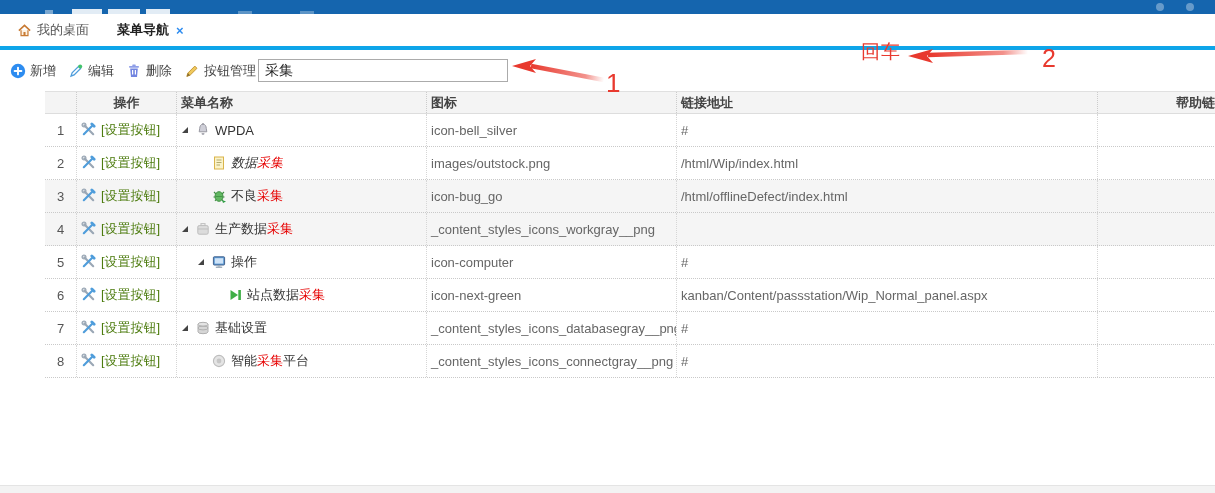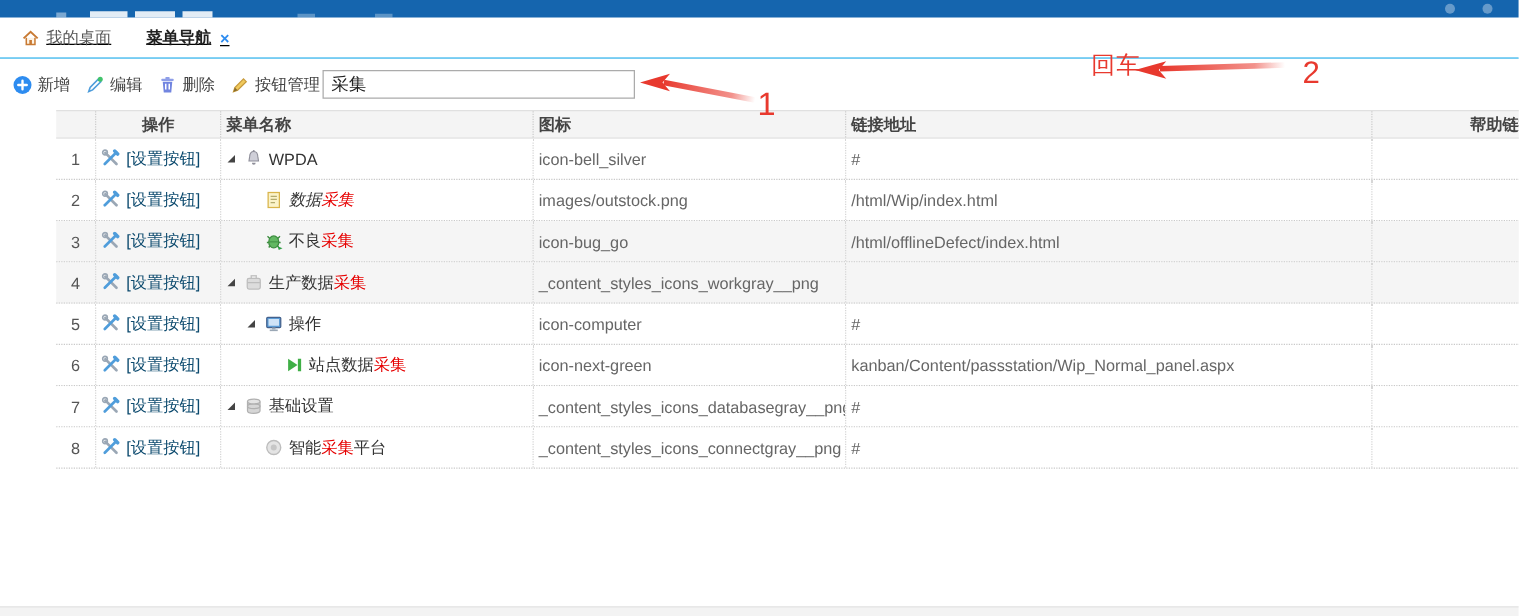--- a/index.html
+++ b/index.html
@@ -6,22 +6,22 @@
   body{
     width:1215px;height:493px;position:relative;overflow:hidden;
     background:#fff;font-family:"Liberation Sans","DejaVu Sans",sans-serif;
     -webkit-font-smoothing:antialiased;
   }
   
   .topbar{height:14px;background:#1565ae;position:relative;}
   .logo-frag{position:absolute;bottom:0;background:rgba(255,255,255,.88);}
   .topbar-dot{position:absolute;border-radius:50%;background:rgba(255,255,255,.35);}
   
-  .tabbar{height:32px;border-bottom:1px solid #0ea5e9;background:#fff;
-    display:flex;align-items:center;padding-left:17px;gap:28px;text-decoration:underline;}
+  .tabbar{height:32px;border-bottom:4px solid #0ea5e9;background:#fff;
+    display:flex;align-items:center;padding-left:17px;gap:28px;}
   .tab{display:flex;align-items:center;gap:5px;font-size:13px;color:#555;cursor:pointer;}
   .tab .ticon{width:15px;height:15px;display:inline-flex;}
   .tab.active .tlabel{color:#222;font-weight:bold;}
   .tab .close{color:#2d8cf0;font-size:13px;margin-left:2px;font-weight:bold;}
   
   .toolbar{height:41px;position:relative;display:flex;align-items:center;
     padding-left:10px;gap:12px;background:#fff;}
   .tbtn{display:flex;align-items:center;gap:4px;font-size:13px;color:#444;cursor:pointer;white-space:nowrap;}
   .tbtn .icon{width:16px;height:16px;display:inline-flex;}
   .search-input{position:absolute;left:258px;top:9px;box-sizing:border-box;
@@ -38,29 +38,29 @@
   .hcell.right{justify-content:flex-end;padding-right:6px;text-align:right;}
   .hcell.last{border-right:none;}
   .grow{display:flex;height:33px;box-sizing:border-box;border-bottom:1px dotted #c9c9c9;
     font-size:13px;color:#555;background:#fff;}
   .grow.shaded{background:#f5f5f5;}
   .cell{box-sizing:border-box;height:100%;display:flex;align-items:center;
     padding:0 4px;border-right:1px dotted #d6d6d6;overflow:hidden;white-space:nowrap;}
   .cell.center{justify-content:center;}
   .cell.last{border-right:none;}
   .cell .icon{width:16px;height:16px;display:inline-flex;flex:none;}
-  .op-label{margin-left:4px;color:#0c4a6e;cursor:pointer;}
+  .op-label{margin-left:4px;color:#4d7c0f;cursor:pointer;}
   .tri{width:12px;height:12px;display:inline-flex;align-items:center;flex:none;margin-right:2px;cursor:pointer;}
   .tri-spacer{width:14px;flex:none;}
   .mname{color:#333;margin-left:4px;}
   .mname .hl{color:#e60000;}
   .graytext{color:#666;}
   
   .ann{position:absolute;color:#e8392e;z-index:9;pointer-events:none;white-space:nowrap;}
-  #ann-enter{left:861px;top:39px;font-size:19px;letter-spacing:1px;margin-left:12px;}
+  #ann-enter{left:861px;top:39px;font-size:19px;letter-spacing:1px;}
   #ann-1{left:606px;top:68px;font-size:26px;}
   #ann-2{left:1042px;top:44px;font-size:25px;}
   .overlay{position:absolute;left:0;top:0;width:1215px;height:493px;pointer-events:none;z-index:8;}
   
   .bottom-strip{position:absolute;left:0;bottom:0;width:100%;height:7px;
     background:#f3f3f3;border-top:1px solid #e4e4e4;}
 </style>
 </head>
 <body>
 

